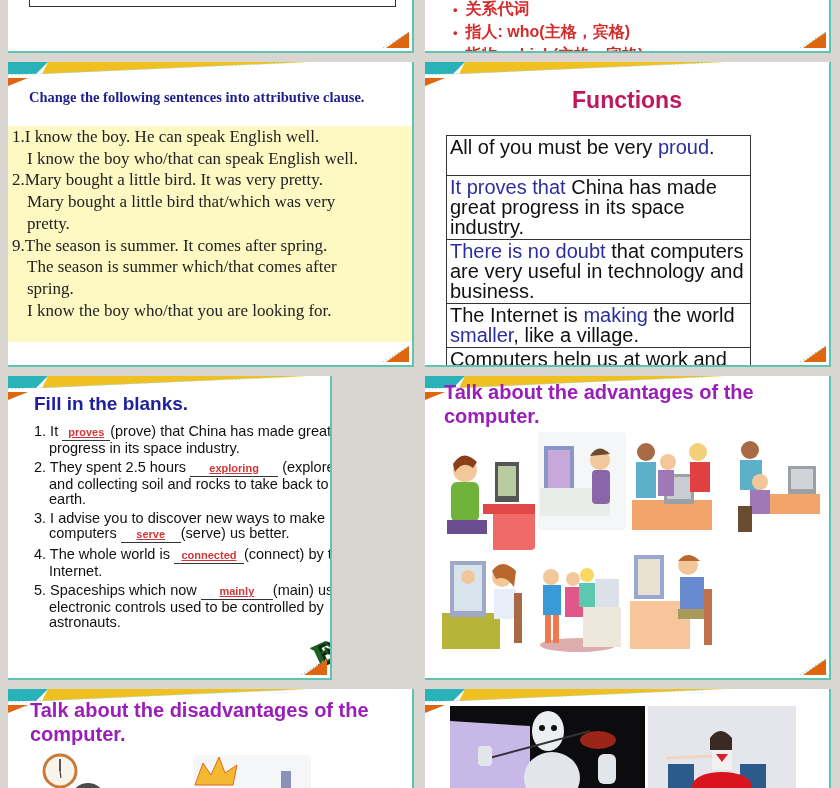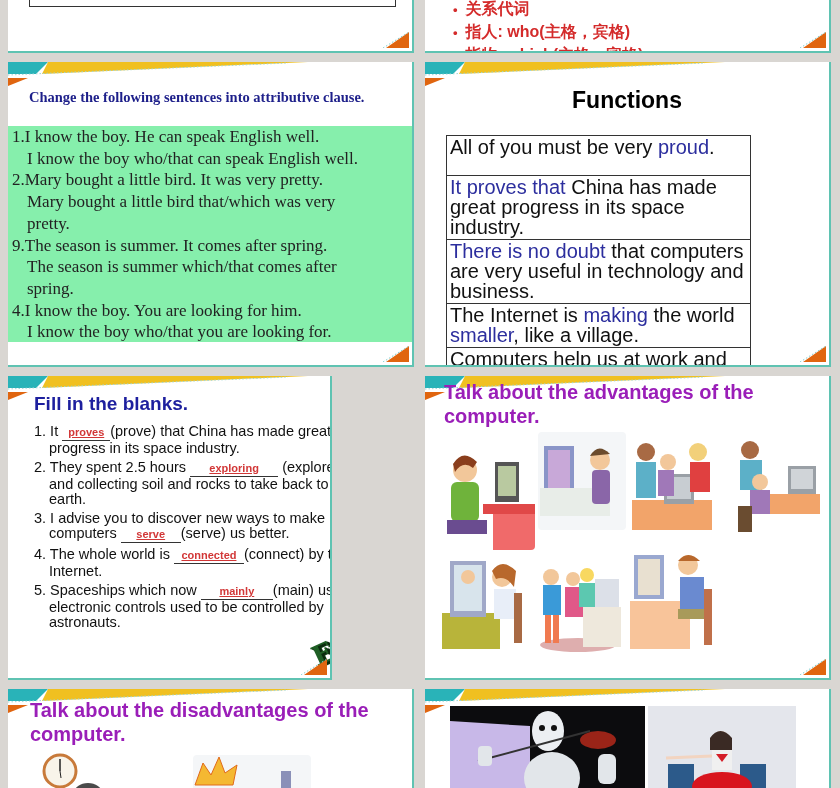--- a/index.html
+++ b/index.html
@@ -17,27 +17,27 @@
   #s0 { left: 8px; top: -260px; width: 406px; height: 313px; }
   #s0 .box { position: absolute; left: 21px; top: 200px; width: 367px; height: 67px; border: 1.5px solid #333; }
   
   #s1 { left: 425px; top: -260px; width: 406px; height: 313px; }
   #s1 ul { position: absolute; left: 28px; top: 258px; list-style: none; color: #d42b2b; font-weight: bold; font-size: 16px; line-height: 22px; }
   #s1 li::before { content: "•"; margin-right: 8px; font-size: 13px; }
 
   
   #s2 { left: 8px; top: 62px; width: 406px; height: 305px; }
   #s2 .title { position: absolute; left: 21px; top: 27px; font-family: "Liberation Serif", serif; font-weight: bold; font-size: 14.5px; color: #1d1f8a; }
-  #s2 .content { position: absolute; left: 0; top: 64px; width: 404px; height: 216px; background: #86efac; padding: 0 0 0 4px; font-family: "Liberation Serif", serif; font-size: 17px; color: #222; line-height: 21.7px; }
+  #s2 .content { position: absolute; left: 0; top: 64px; width: 404px; height: 216px; background: #fef9c3; padding: 0 0 0 4px; font-family: "Liberation Serif", serif; font-size: 17px; color: #222; line-height: 21.7px; }
   #s2 .q { display: block; }
   #s2 .a { display: block; padding-left: 15px; }
 
   
   #s3 { left: 425px; top: 62px; width: 406px; height: 305px; }
-  #s3 .title { position: absolute; left: 0; right: 0; top: 25px; text-align: center; font-weight: bold; font-size: 23px; color: #000000; }
+  #s3 .title { position: absolute; left: 0; right: 0; top: 25px; text-align: center; font-weight: bold; font-size: 23px; color: #be185d; }
   #s3 table { position: absolute; left: 21px; top: 73px; width: 305px; border-collapse: collapse; font-size: 20px; color: #111; }
   #s3 td { border: 1.5px solid #333; padding: 1px 3px 2px 3px; line-height: 20px; vertical-align: top; }
   #s3 .hl { color: #2c2e9e; }
   #s3 tr.r0 td { height: 40px; }
 
   
   #s4 { left: 8px; top: 376px; width: 324px; height: 304px; }
   #s4 .title { position: absolute; left: 26px; top: 17px; font-weight: bold; font-size: 19px; color: #1d1f9e; }
   #s4 ol { position: absolute; left: 26px; top: 48px; width: 320px; list-style: none; font-size: 14.5px; color: #111; line-height: 15px; }
   #s4 li { margin-bottom: 4px; padding-left: 15px; text-indent: -15px; }
@@ -89,21 +89,20 @@
     <polygon points="0,16 20,16 0,24" fill="#e0650f"></polygon>
   </svg>
   <div class="title">Change the following sentences into attributive clause.</div>
   <div class="content">
     <span class="q">1.I know the boy. He can speak English well.</span>
     <span class="a">I know the boy who/that can speak English well.</span>
     <span class="q">2.Mary bought a little bird. It was very pretty.</span>
     <span class="a" style="width:355px">Mary bought a little bird that/which was very pretty.</span>
     <span class="q">9.The season is summer. It comes after spring.</span>
     <span class="a" style="width:370px">The season is summer which/that comes after spring.</span>
-    <span class="q">4.I know the boy. You are looking for him.</span>
     <span class="a">I know the boy who/that you are looking for.</span>
   </div>
   <svg class="corner" viewBox="0 0 26 16">
     <polygon points="26,0 26,16 3,16" fill="#e0650f"></polygon>
     <line x1="0" y1="16" x2="26" y2="0" stroke="#7fd0d0" stroke-width="1" stroke-dasharray="1.5,2"></line>
   </svg>
 </div>
 
 <div class="slide" id="s3">
   <svg class="deco-top" viewBox="0 0 420 24">

